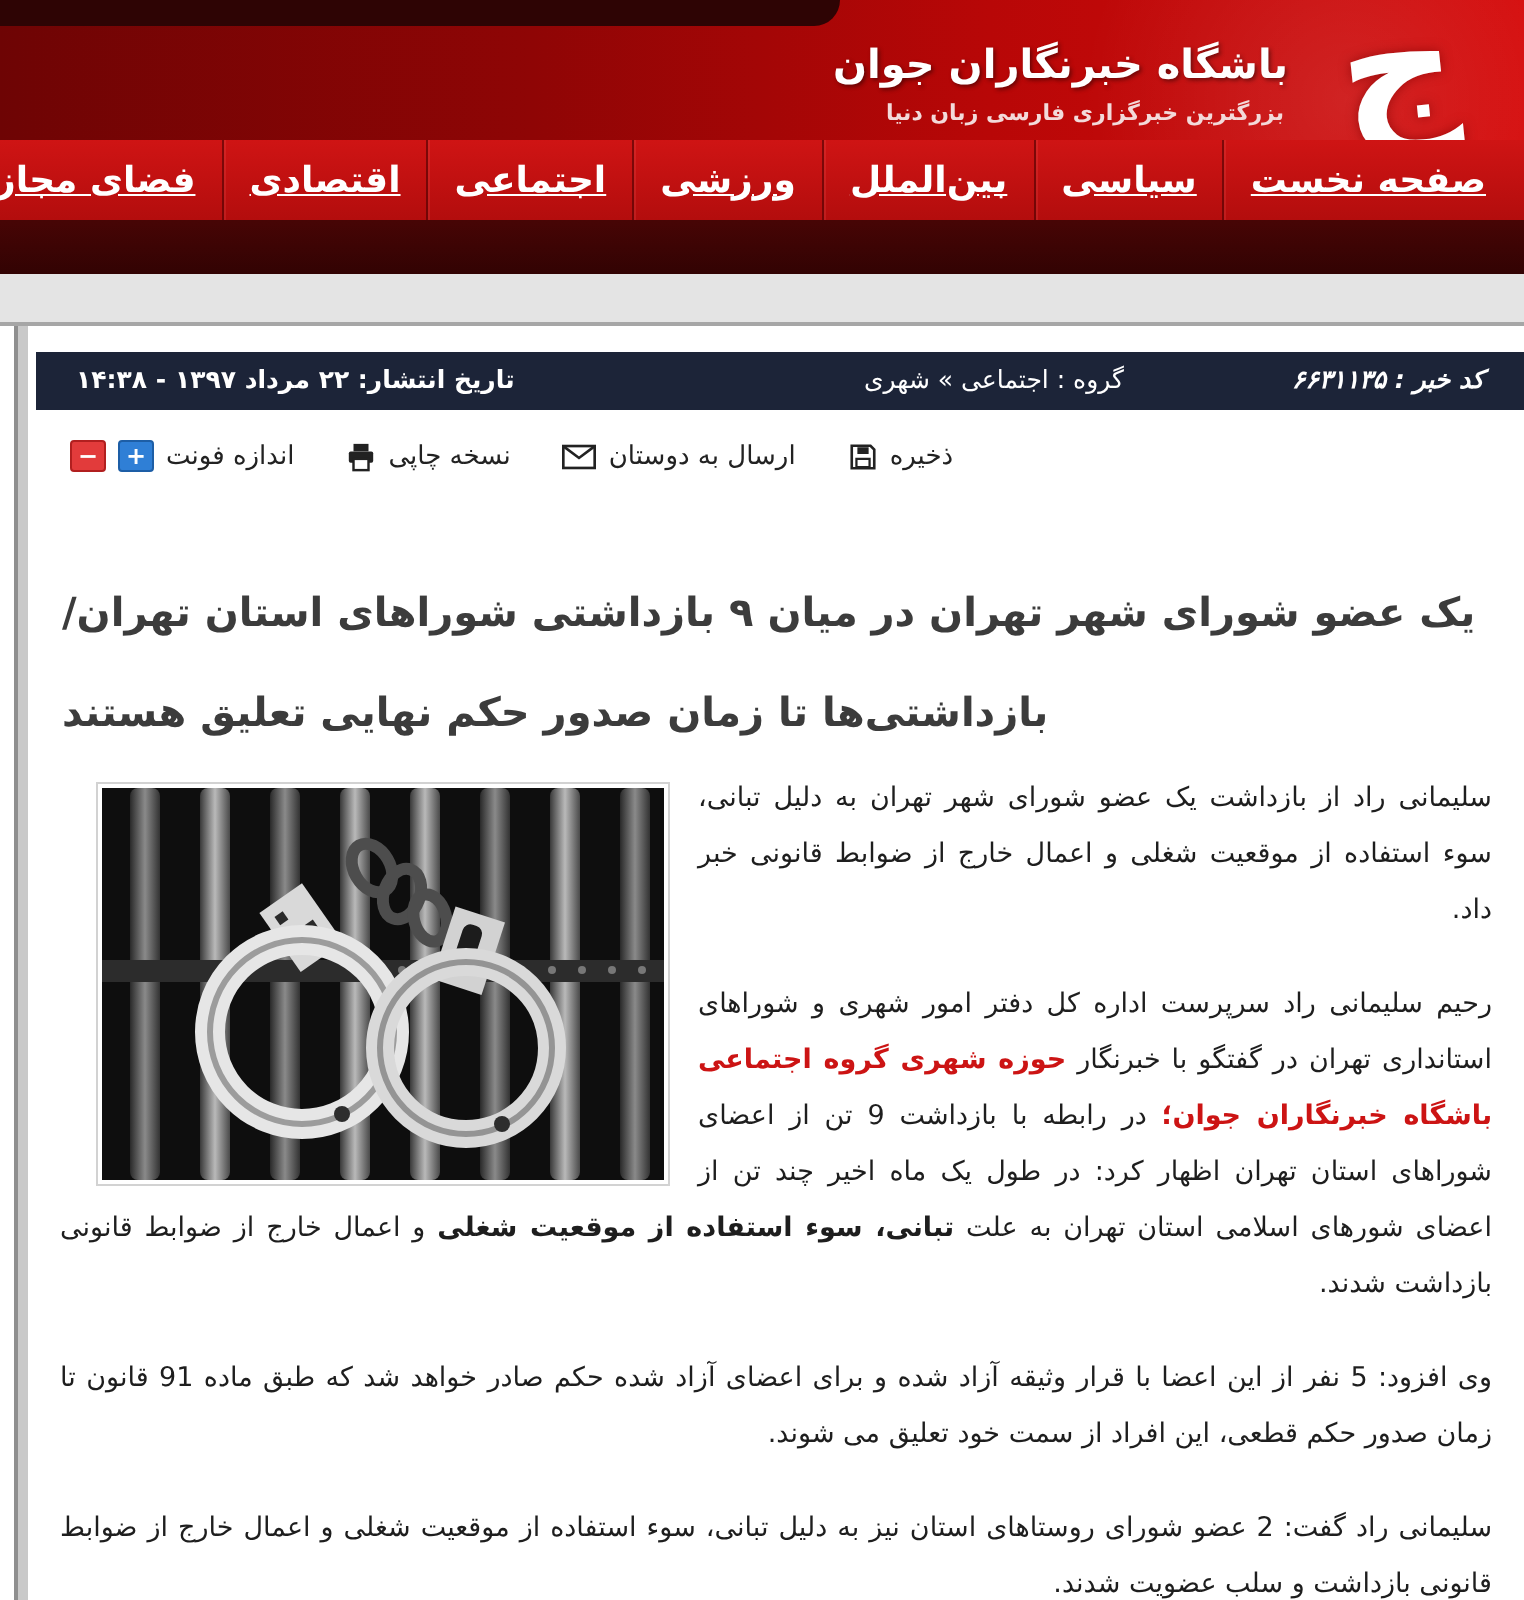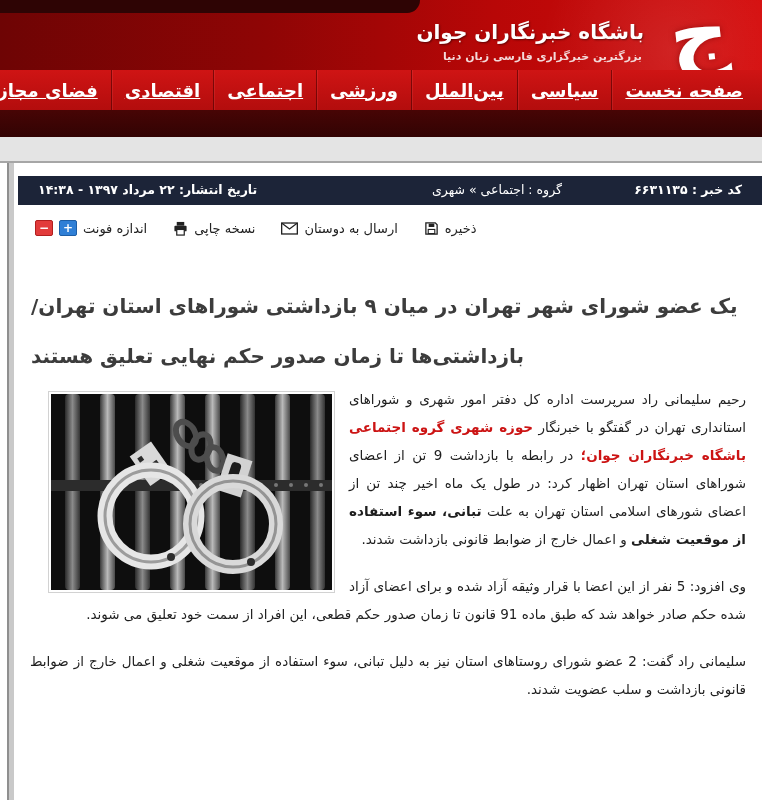--- a/index.html
+++ b/index.html
@@ -65,21 +65,21 @@
   .left-edge-line{position:absolute;top:163px;bottom:0;left:7px;width:2px;background:#8f8f8f;}
   .left-edge-fill{position:absolute;top:163px;bottom:0;left:9px;width:5px;background:#c9c9c9;}
   
   .content-card{
     position:absolute;top:163px;left:14px;right:0;bottom:0;background:#ffffff;
   }
   .meta-bar{
     position:absolute;top:13px;left:4px;right:0;height:29px;
     background:#1c2438;color:#ffffff;font-size:12.5px;font-weight:700;
   }
-  .meta-bar .m-code{position:absolute;right:20px;top:6px;}
+  .meta-bar .m-code{position:absolute;right:20px;top:6px;font-style:italic;}
   .meta-bar .m-group{position:absolute;right:200px;top:6px;font-weight:400;text-align:center;}
   .meta-bar .m-date{position:absolute;left:20px;top:6px;}
   
   .article-toolbar{
     position:absolute;top:52px;left:21px;height:26px;
     display:flex;flex-direction:row;align-items:center;gap:26px;direction:rtl;
     color:#222;font-size:13px;
   }
   .tool-group{display:flex;align-items:center;gap:6px;cursor:pointer;white-space:nowrap;}
   .tool-group svg{display:block;}
@@ -237,17 +237,18 @@
           <rect x="177" y="68" width="10" height="20" rx="4" fill="#1c1c1c"></rect>
         </g>
         <circle cx="100" cy="122" r="46" fill="none" stroke="#e6e6e6" stroke-width="15"></circle>
         <circle cx="100" cy="122" r="46" fill="none" stroke="#9c9c9c" stroke-width="3"></circle>
         <circle cx="182" cy="130" r="43" fill="none" stroke="#d9d9d9" stroke-width="14"></circle>
         <circle cx="182" cy="130" r="43" fill="none" stroke="#949494" stroke-width="3"></circle>
         <circle cx="120" cy="163" r="4" fill="#2d2d2d"></circle>
         <circle cx="200" cy="168" r="4" fill="#2d2d2d"></circle>
       </svg>
     </figure>
+  <p><span>سلیمانی راد از بازداشت یک عضو شورای شهر تهران به دلیل تبانی، سوء استفاده از موقعیت شغلی و اعمال خارج از ضوابط قانونی خبر داد.</span></p>
       <p><span>رحیم سلیمانی راد سرپرست اداره کل دفتر امور شهری و شوراهای استانداری تهران در گفتگو با خبرنگار </span><span class="seg-red">حوزه شهری گروه اجتماعی باشگاه خبرنگاران جوان؛</span><span> در رابطه با بازداشت 9 تن از اعضای شوراهای استان تهران اظهار کرد: در طول یک ماه اخیر چند تن از اعضای شورهای اسلامی استان تهران به علت </span><span class="seg-bold">تبانی، سوء استفاده از موقعیت شغلی</span><span> و اعمال خارج از ضوابط قانونی بازداشت شدند.</span></p>
       <p><span>وی افزود: 5 نفر از این اعضا با قرار وثیقه آزاد شده و برای اعضای آزاد شده حکم صادر خواهد شد که طبق ماده 91 قانون تا زمان صدور حکم قطعی، این افراد از سمت خود تعلیق می شوند.</span></p>
       <p><span>سلیمانی راد گفت: 2 عضو شورای روستاهای استان نیز به دلیل تبانی، سوء استفاده از موقعیت شغلی و اعمال خارج از ضوابط قانونی بازداشت و سلب عضویت شدند.</span></p>
     </div>
 </div>
 
 </body></html>

